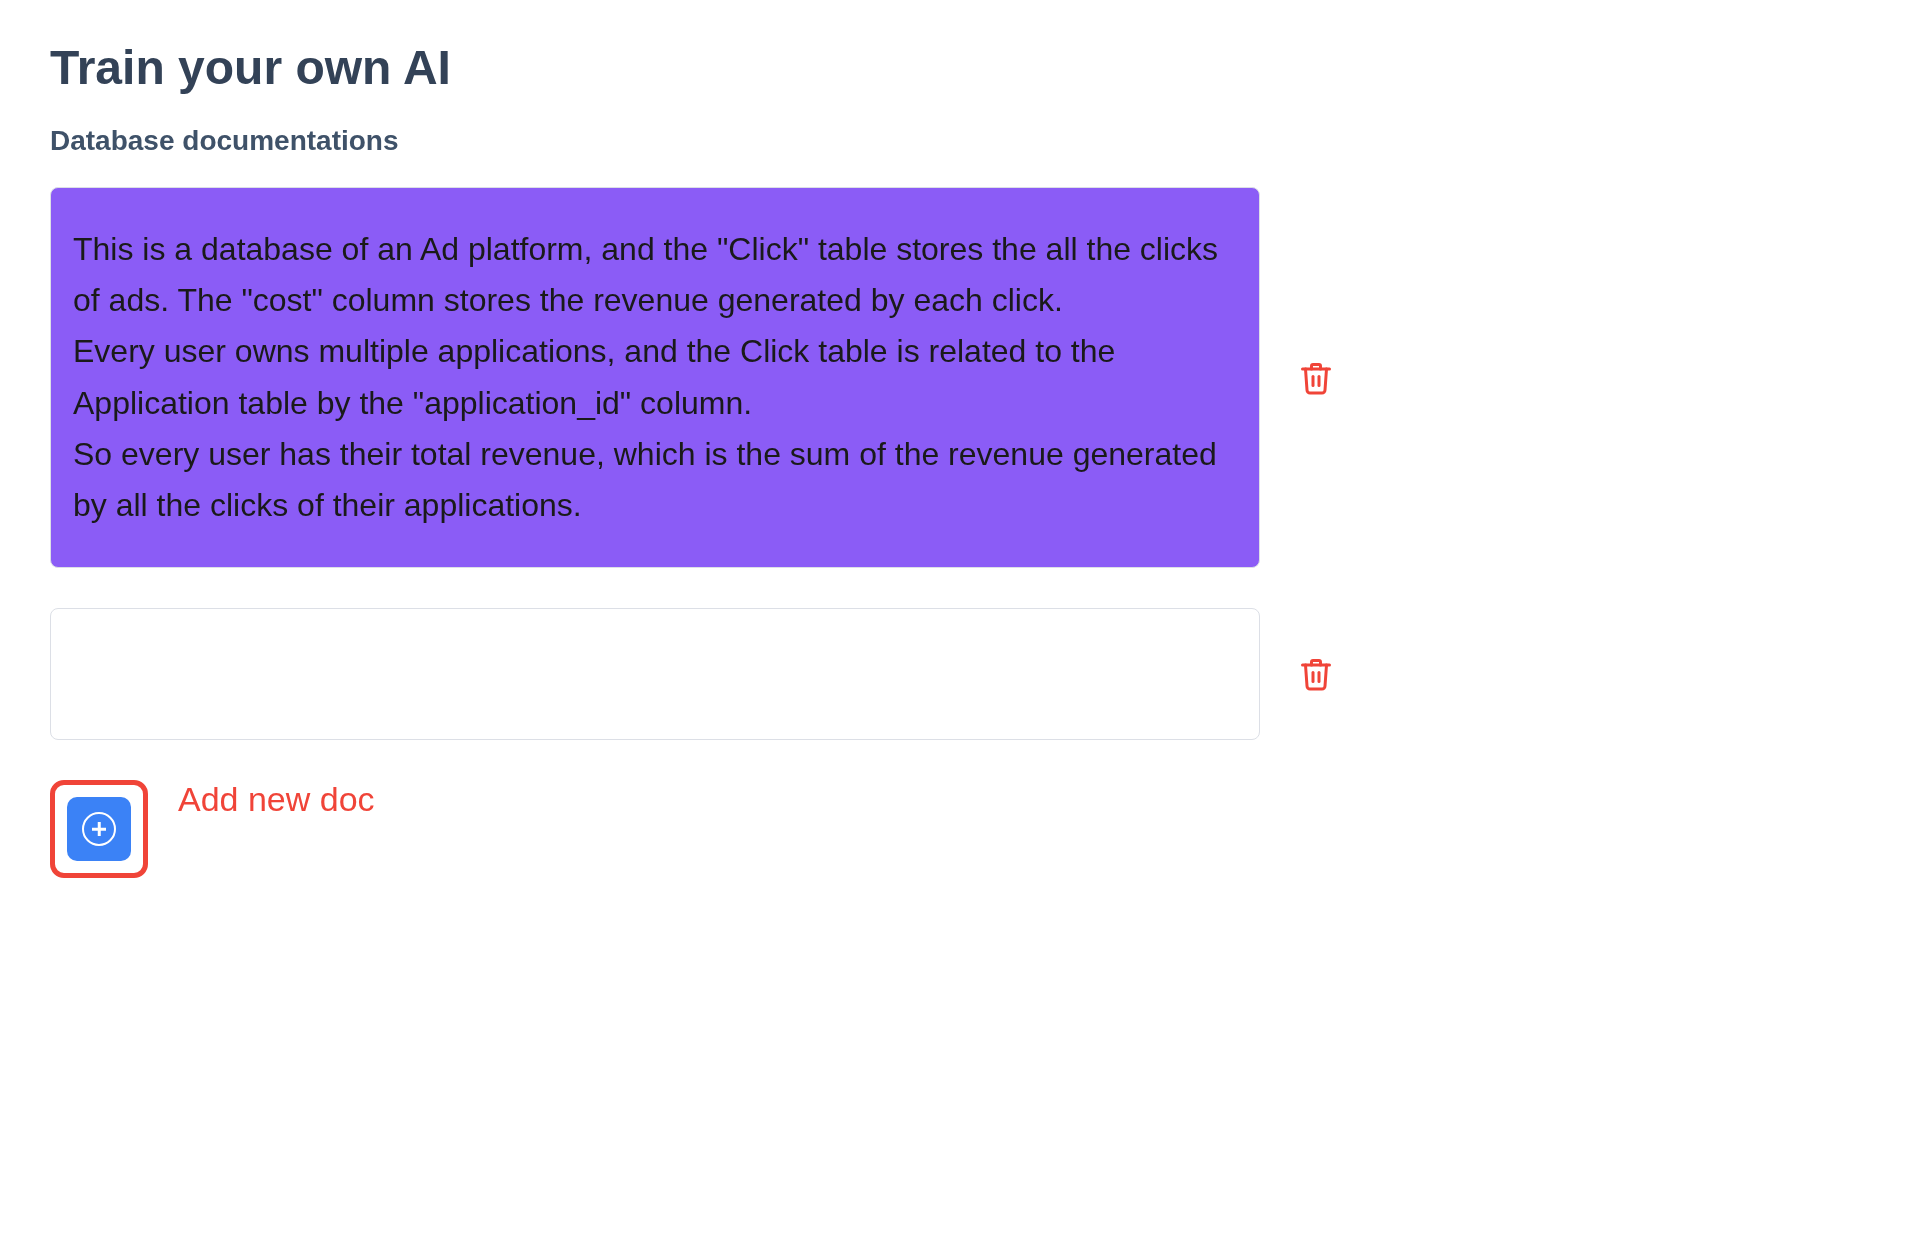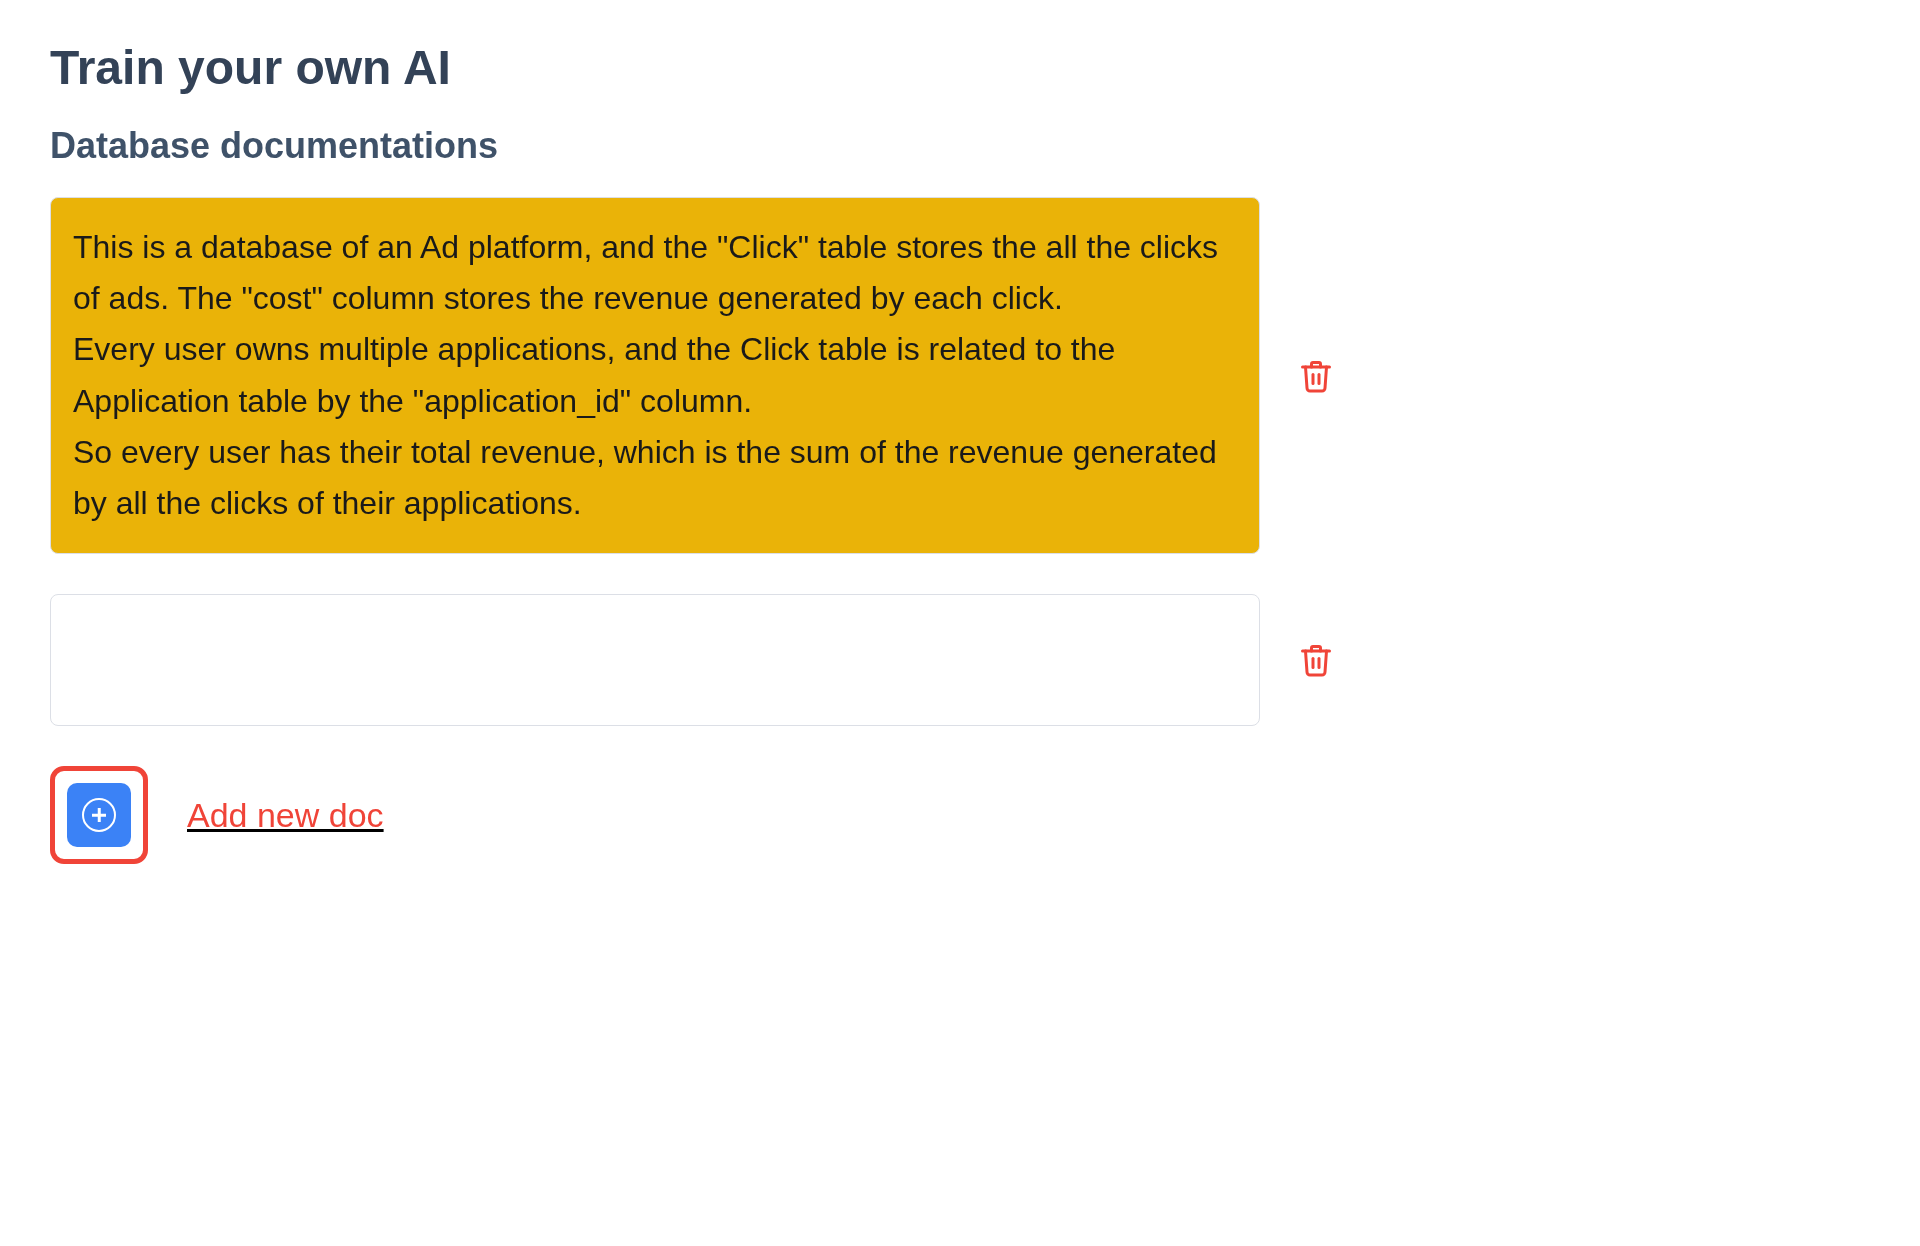--- a/index.html
+++ b/index.html
@@ -13,37 +13,37 @@
       padding: 40px 50px;
       width: 1920px;
     }
     .page-title {
       font-size: 48px;
       font-weight: 700;
       color: #334257;
       margin-bottom: 30px;
     }
     .section-title {
-      font-size: 36px;
+      font-size: 28px;
       font-weight: 600;
       color: #3f5269;
       margin-bottom: 30px;
     }
     .doc-row {
       display: flex;
       align-items: center;
       gap: 30px;
       margin-bottom: 40px;
     }
     .doc-box {
       flex: 0 0 1210px;
       border: 1px solid #dcdfe6;
       border-radius: 8px;
-      padding: 24px 22px;
-      background: #eab308;
+      padding: 36px 22px;
+      background: #8b5cf6;
     }
     .doc-text {
       font-size: 32px;
       line-height: 1.6;
       color: #1a1a1a;
       font-weight: 400;
       white-space: pre-wrap;
       word-wrap: break-word;
     }
     .doc-input-empty {
@@ -67,24 +67,22 @@
       display: flex;
       align-items: center;
       justify-content: center;
     }
     .trash-icon {
       width: 36px;
       height: 40px;
     }
     .add-row {
       display: flex;
-      align-items: center;
-      gap: 39px;
+      gap: 30px;
       margin-top: 20px;
-      text-decoration: underline;
     }
     .add-btn-wrapper {
       border: 5px solid #f04438;
       border-radius: 14px;
       padding: 12px;
       display: flex;
       align-items: center;
       justify-content: center;
     }
     .add-btn {

